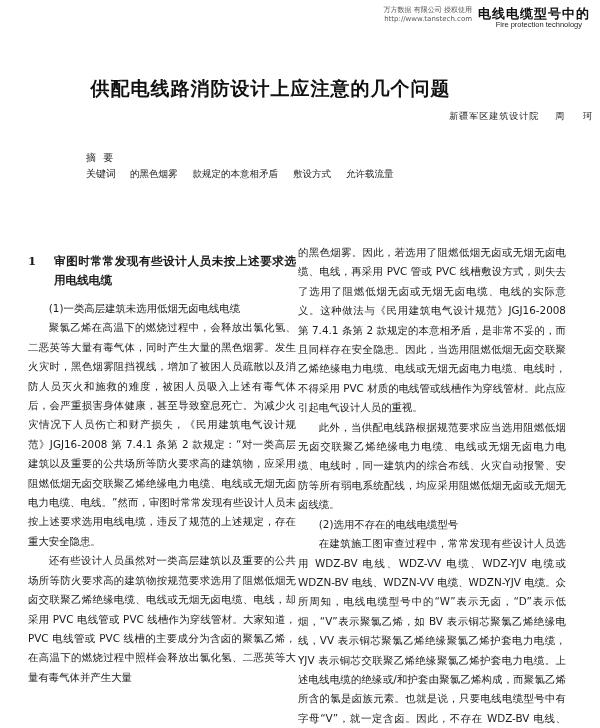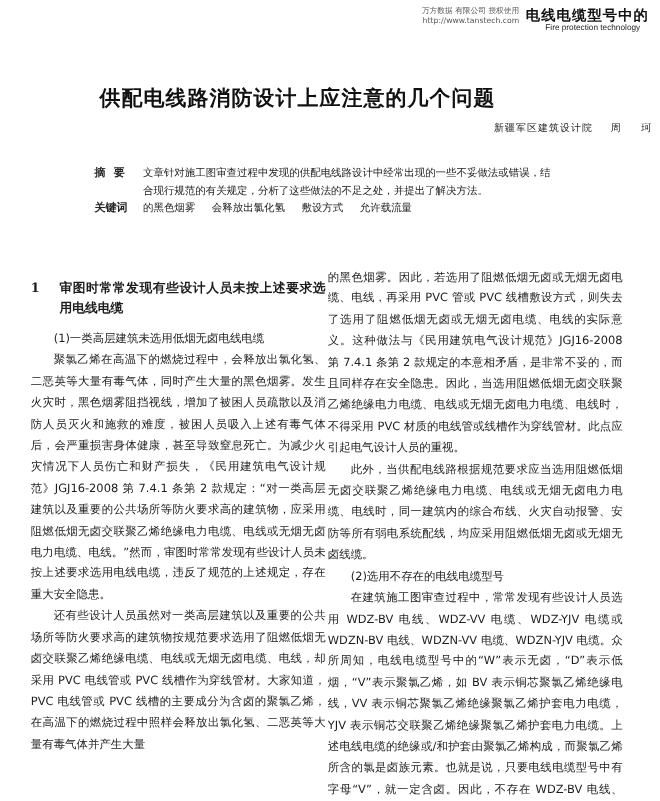--- a/index.html
+++ b/index.html
@@ -15,21 +15,21 @@
              font-family: "Liberation Sans", sans-serif; }
   .title { position: absolute; top: 76px; left: 0; width: 541px; text-align: center;
            font-size: 19px; font-weight: bold; letter-spacing: 1px;
            font-family: "DejaVu Sans", sans-serif; color: #111; }
   .author { position: absolute; top: 110px; left: 0; width: 600px; text-align: right;
             font-size: 9px; letter-spacing: 1px; color: #222; }
   .author .name { margin-left: 16px; letter-spacing: 8px; }
   .abstract { position: absolute; top: 150px; left: 86px; width: 420px; font-size: 9.5px;
               line-height: 16px; color: #222; }
   .abs-row { display: flex; }
-  .abs-label { width: 44px; flex: none; font-weight: bold; font-family: "DejaVu Sans", sans-serif;
+  .abs-label { width: 44px; flex: none; font-weight: normal; font-family: "DejaVu Sans", sans-serif;
                font-size: 10px; letter-spacing: 2px; }
   .abs-label.kw { letter-spacing: 0; }
   .abs-text { flex: 1; }
   .kw-item { margin-right: 12px; }
   .col { position: absolute; top: 243px; width: 268px; font-size: 10.4px; line-height: 19.4px;
          font-family: "DejaVu Sans", sans-serif; color: #1c1c1c; text-align: justify; }
   .col.left { left: 28px; }
   .col.right { left: 298px; }
   .col p { margin: 0; text-indent: 2em; }
   .col p.noind { text-indent: 0; }
@@ -52,27 +52,26 @@
 
 <div class="title">供配电线路消防设计上应注意的几个问题</div>
 
 <div class="author">
   <span>新疆军区建筑设计院</span><span class="name">周 珂</span>
 </div>
 
 <div class="abstract">
   <div class="abs-row">
     <div class="abs-label">摘 要</div>
-    <div class="abs-text">文章针对施工图审查过程中发现的供配电线路设计中经常出现的一些不妥做法或错误，结合现行规范的有关规定，分析了这些做法的不足之处，并提出了解决方法。</div>
   </div>
   <div class="abs-row">
     <div class="abs-label kw">关键词</div>
     <div class="abs-text">
       <span class="kw-item">的黑色烟雾</span>
-      <span class="kw-item">会释放出氯化氢</span>
+      <span class="kw-item">款规定的本意相矛盾</span>
       <span class="kw-item">敷设方式</span>
       <span class="kw-item">允许载流量</span>
     </div>
   </div>
 </div>
 
 <div class="col left">
   <div class="sec-heading">
     <span class="sec-num">1</span>
     <span>审图时常常发现有些设计人员未按上述要求选用电线电缆</span>

